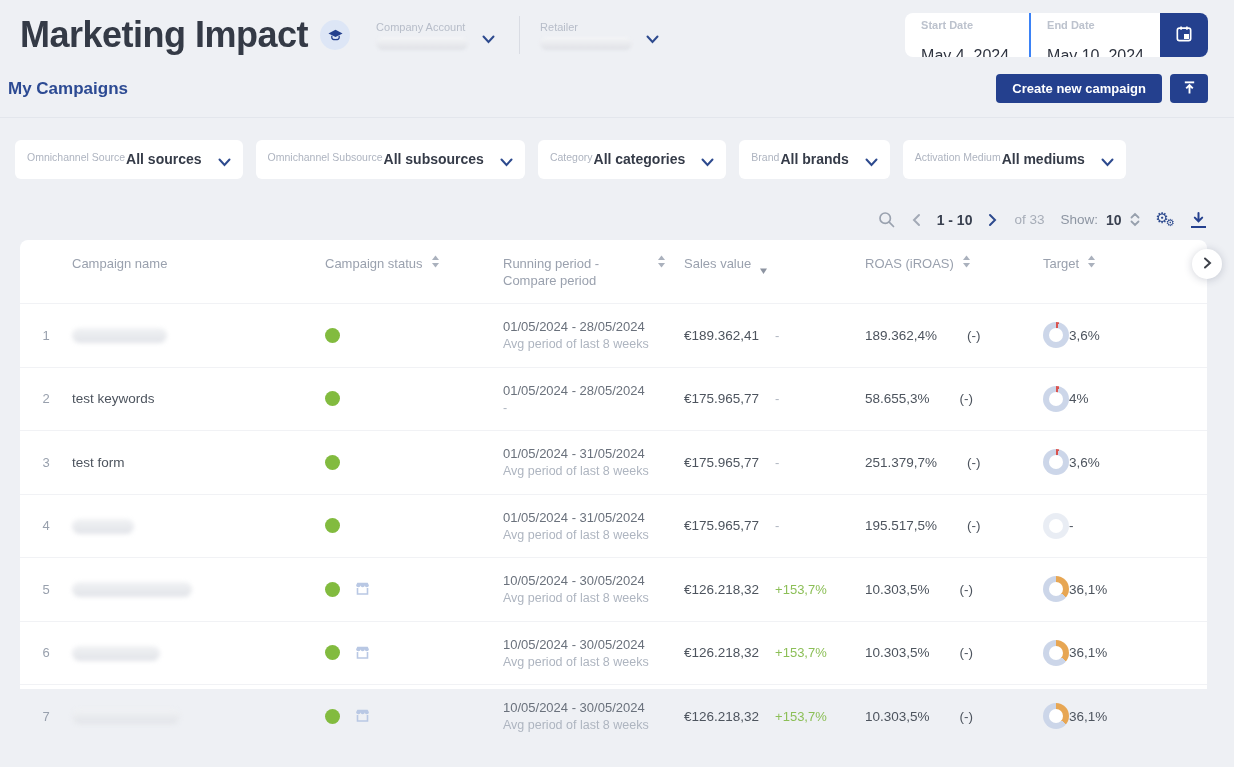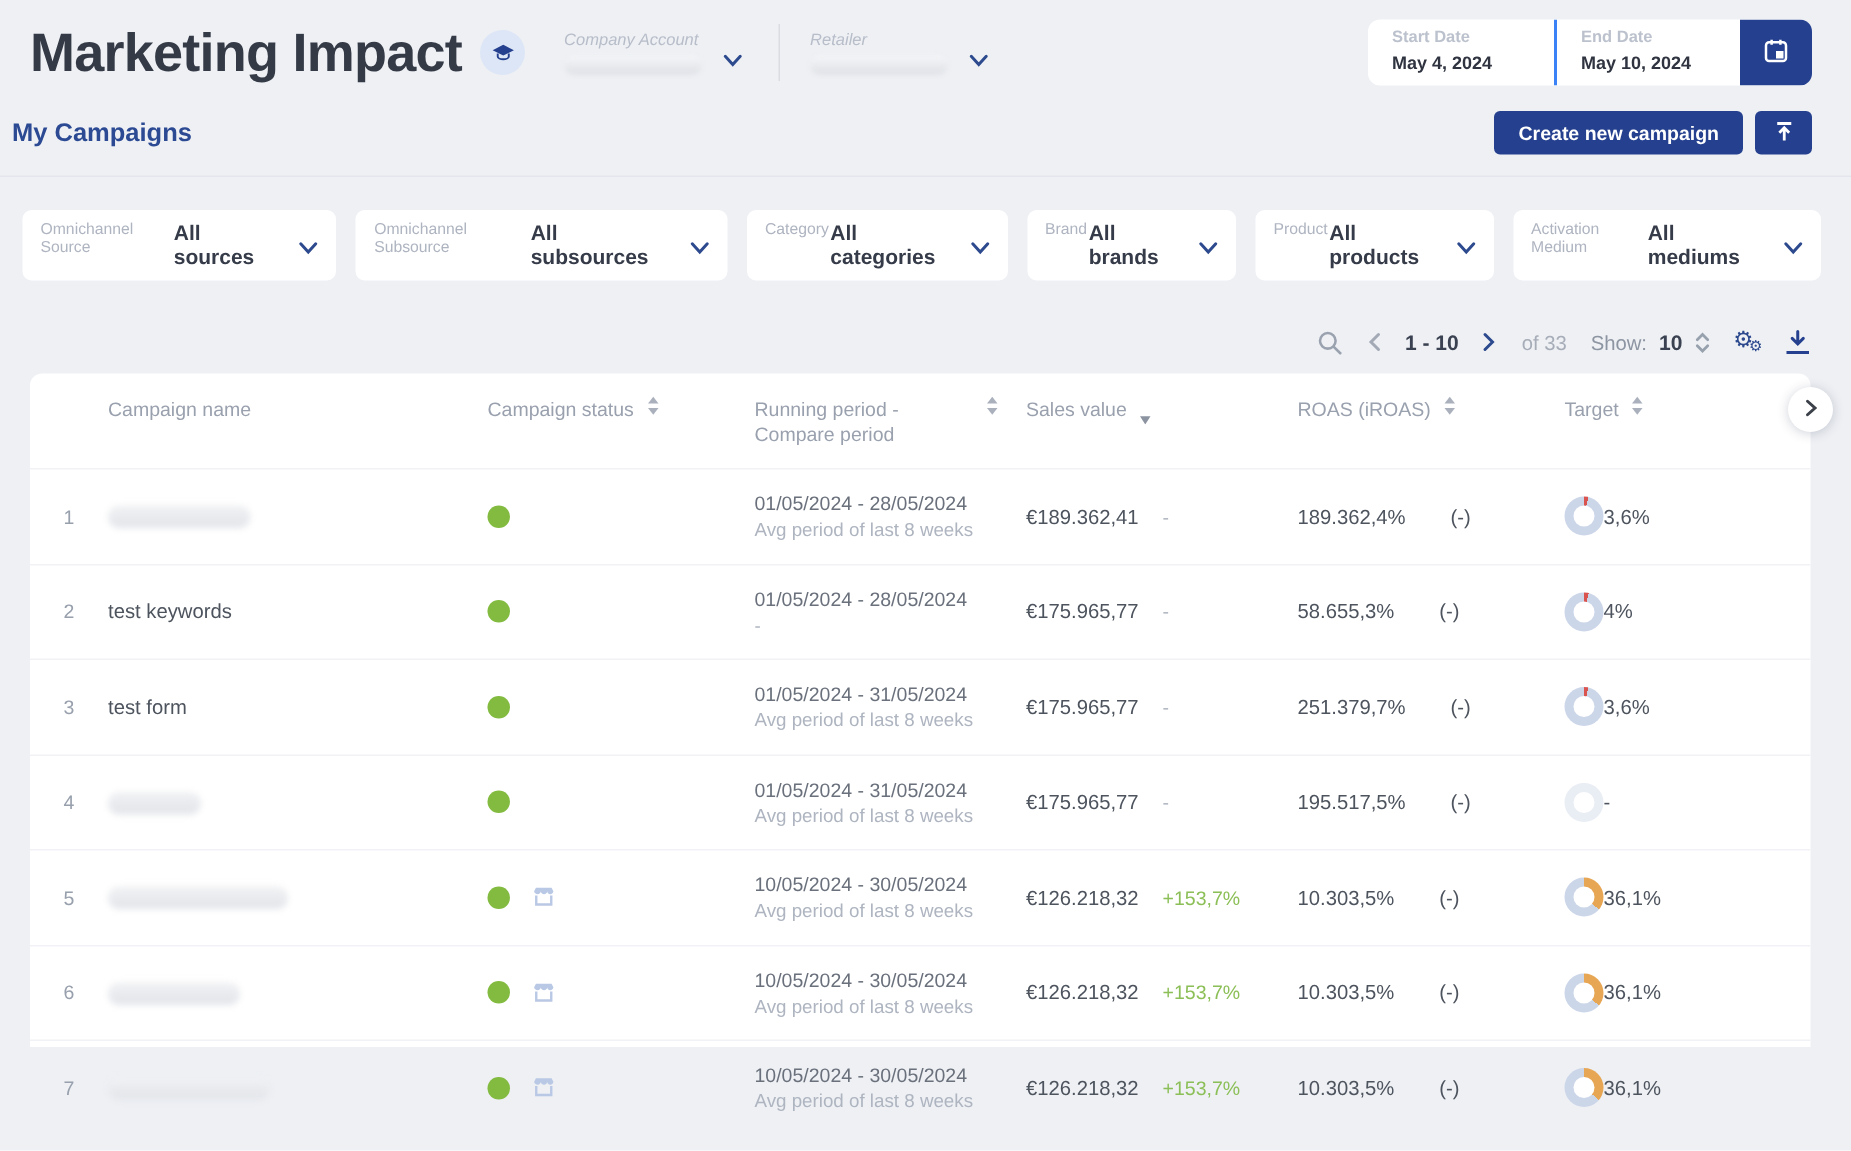--- a/index.html
+++ b/index.html
@@ -8,31 +8,31 @@
     font-family: "Liberation Sans", "DejaVu Sans", sans-serif;
     background: #eef0f4;
     color: #4d545e;
     overflow: hidden;
     position: relative;
   }
   
   .top-header { display: flex; align-items: center; padding: 12px 26px 0 20px; height: 58px; }
   .page-title { font-size: 36px; font-weight: 700; color: #343a46; letter-spacing: -0.5px; }
   .edu-badge { width: 30px; height: 30px; border-radius: 50%; background: #dde6f6; display: flex; align-items: center; justify-content: center; margin-left: 12px; }
-  .ghost-select { margin-left: 26px; display: flex; align-items: flex-end; font-style: italic; }
+  .ghost-select { margin-left: 26px; display: flex; align-items: center; }
   .ghost-inner { display: flex; flex-direction: column; gap: 4px; }
   .ghost-label { font-size: 11px; color: #b7bdc9; }
   .ghost-pill { width: 92px; height: 13px; border-radius: 7px; background: linear-gradient(#f4f5f7,#dfe1e6); filter: blur(1.5px); }
   .ghost-select .chev { margin-left: 14px; margin-top: 8px; }
   .vdiv { width: 1px; height: 38px; background: #d9dce3; margin: 0 20px 0 24px; }
   .date-bar { margin-left: auto; display: flex; background: #fff; border-radius: 8px; overflow: hidden; height: 44px; }
   .date-cell { padding: 6px 16px 0 16px; min-width: 124px; }
   .date-cell + .date-cell { border-left: 2px solid #3b82f6; }
   .date-label { font-size: 11px; color: #bcc2cd; font-weight: 700; }
-  .date-value { font-size: 12px; color: #2f3440; font-weight: 700; margin-top: 4px; }
+  .date-value { font-size: 16px; color: #2f3440; font-weight: 400; margin-top: 16px; }
   .cal-btn { width: 48px; border: none; background: #24408e; display: flex; align-items: center; justify-content: center; cursor: pointer; }
   
   .section-row { display: flex; align-items: center; padding: 16px 26px 14px 8px; }
   .section-title { font-size: 17px; font-weight: 700; color: #2c4a93; }
   .section-actions { margin-left: auto; display: flex; gap: 8px; }
   .btn-primary { background: #24408e; color: #fff; border: none; border-radius: 4px; font-size: 13px; font-weight: 600; padding: 0 16px; height: 29px; cursor: pointer; font-family: inherit; }
   .btn-icon { background: #24408e; border: none; border-radius: 4px; width: 38px; height: 29px; display: flex; align-items: center; justify-content: center; cursor: pointer; }
   .h-divider { border: none; border-top: 1px solid #e3e6ec; }
   
   .filters { display: flex; gap: 13px; padding: 22px 20px 0 15px; }
@@ -182,29 +182,20 @@
     <div class="filter-txt">
       <span class="filter-label">Brand</span>
       <span class="filter-value">All brands</span>
     </div>
     <span class="chev"><svg width="13" height="9" viewBox="0 0 13 9">
           <path d="M1.5 1.5 6.5 7 11.5 1.5" fill="none" stroke="#2d4a8e" stroke-width="2" stroke-linecap="round"></path>
         </svg></span>
   </div>
   <div class="filter">
     <div class="filter-txt">
-      <span class="filter-label">Product</span>
-      <span class="filter-value">All products</span>
-    </div>
-    <span class="chev"><svg width="13" height="9" viewBox="0 0 13 9">
-          <path d="M1.5 1.5 6.5 7 11.5 1.5" fill="none" stroke="#2d4a8e" stroke-width="2" stroke-linecap="round"></path>
-        </svg></span>
-  </div>
-  <div class="filter">
-    <div class="filter-txt">
       <span class="filter-label">Activation Medium</span>
       <span class="filter-value">All mediums</span>
     </div>
     <span class="chev"><svg width="13" height="9" viewBox="0 0 13 9">
           <path d="M1.5 1.5 6.5 7 11.5 1.5" fill="none" stroke="#2d4a8e" stroke-width="2" stroke-linecap="round"></path>
         </svg></span>
   </div>
 </div>
 
 <div class="toolbar">

